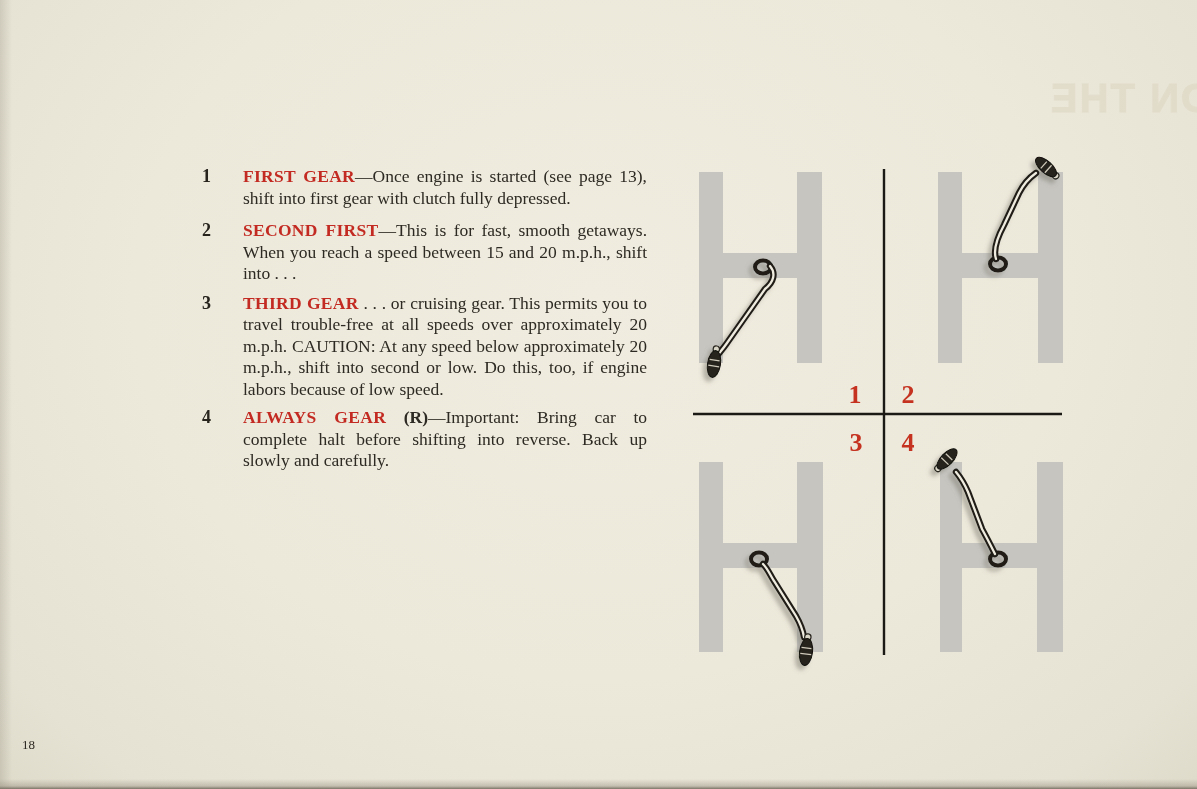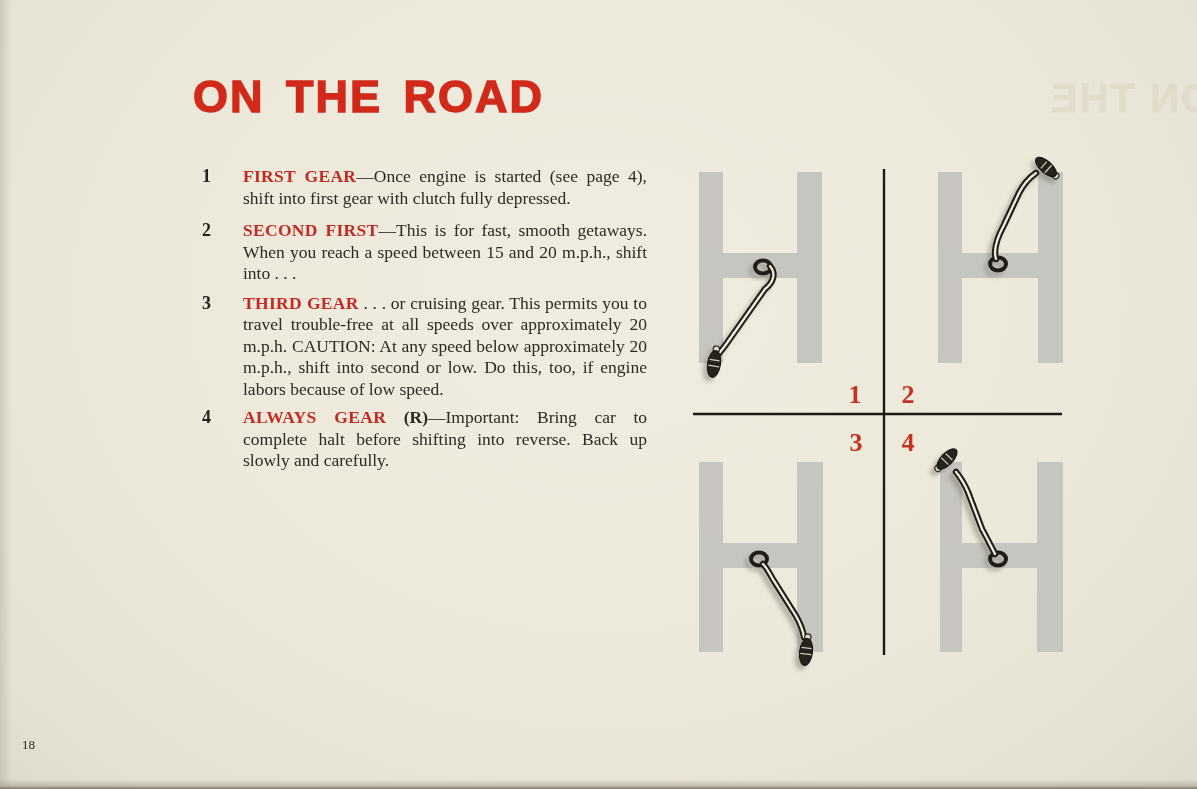--- a/index.html
+++ b/index.html
@@ -54,28 +54,27 @@
 </head>
 <body>
 
 <div class="page">
 
   <div class="edge-left"></div>
 
   <div class="ghost-title">ON THE</div>
 
   <header class="title-row">
-    <span class="title-red">ON THE ROAD</span>
   </header>
 
   <div class="text-col">
 
     <div class="item item-1">
       <span class="num">1</span>
-      <p><span class="ghead">FIRST GEAR</span><span>—Once engine is started (see page 4), shift into first gear with clutch fully depressed.</span></p>
+      <p><span class="ghead">FIRST GEAR</span><span>—Once engine is started (see page 13), shift into first gear with clutch fully depressed.</span></p>
     </div>
 
     <div class="item item-2">
       <span class="num">2</span>
       <p><span class="ghead">SECOND FIRST</span><span>—This is for fast, smooth getaways. When you reach a speed between 15 and 20 m.p.h., shift into . . .</span></p>
     </div>
 
     <div class="item item-3">
       <span class="num">3</span>
       <p><span class="ghead">THIRD GEAR</span><span> . . . or cruising gear. This permits you to travel trouble-free at all speeds over approximately 20 m.p.h. CAUTION: At any speed below approximately 20 m.p.h., shift into second or low. Do this, too, if engine labors because of low speed.</span></p>

